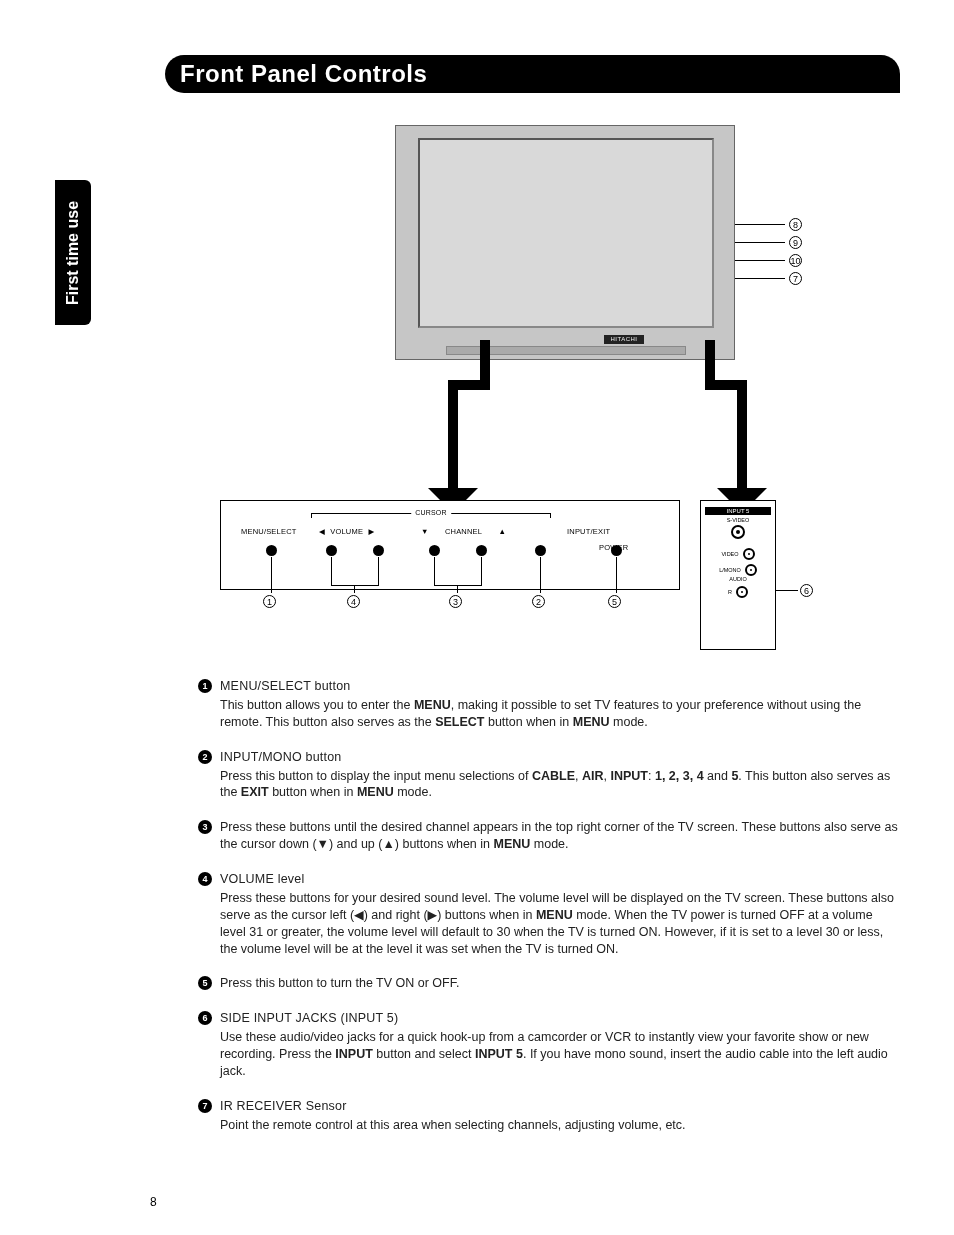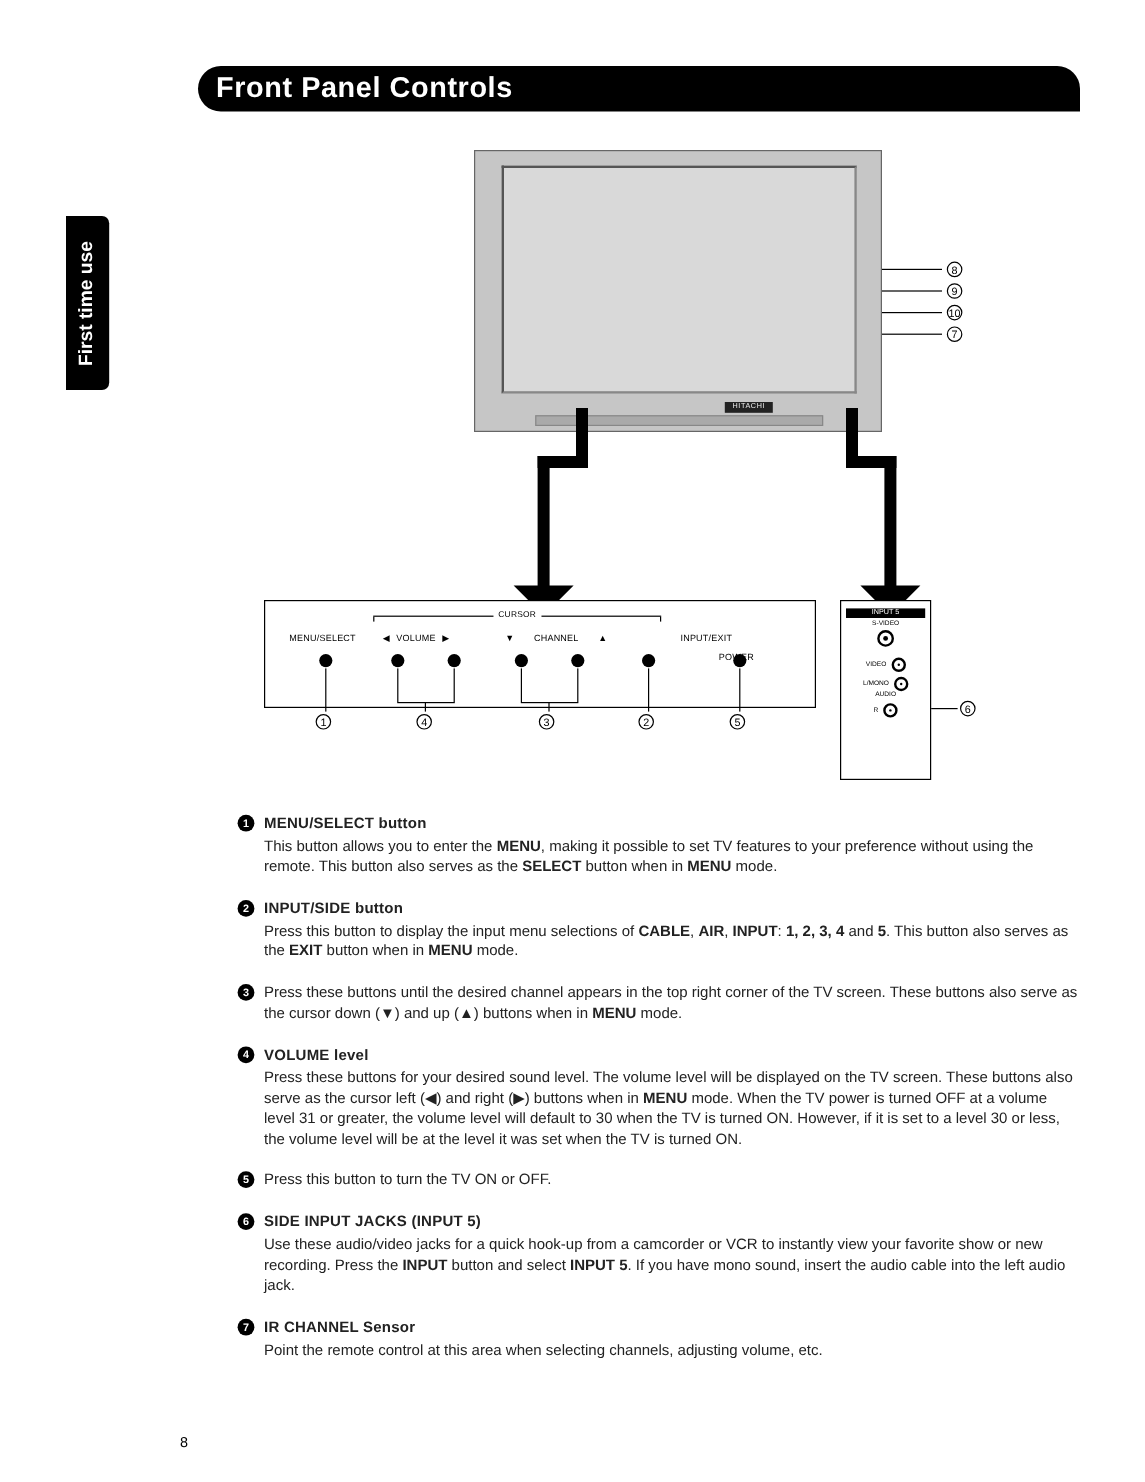--- a/index.html
+++ b/index.html
@@ -49,21 +49,21 @@
   .jacklabel{font-size:5.5px; margin-top:0;}
   .jack-lead { position:absolute; width:22px; border-top:1px solid #000; }
   
   .side-callouts { position:absolute; left:735px; top:215px; font-size:10px;}
   .side-callouts .row { display:flex; align-items:center; height:18px;}
   .side-callouts .ln { width:50px; border-top:1px solid #000; margin-right:4px;}
   
   .desc { position:absolute; left: 198px; top: 678px; width: 702px; font-size: 13px; line-height:1.35; color:#222;}
   .desc-item { margin-bottom: 18px; padding-left: 22px; position:relative; }
   .desc-item .num { position:absolute; left:0; top:1px; width:14px; height:14px; background:#000; color:#fff; border-radius:50%; font-size:9px; font-weight:700; line-height:14px; text-align:center;}
-  .desc-item .title { font-weight:700; font-family:"Arial Black",Arial,sans-serif; font-size:12.5px; letter-spacing:0.2px;}
+  .desc-item .title { font-weight:400; font-family:"Arial Black",Arial,sans-serif; font-size:12.5px; letter-spacing:0.2px;}
   .desc-item p { margin-top:2px; font-size:12.5px;}
   .b { font-weight:700; }
   .page-num { position:absolute; left:150px; top:1195px; font-size:12px; }
 </style>
 </head>
 <body>
 
 <div class="header-bar">
   <span>Front Panel Controls</span>
 </div>
@@ -194,21 +194,21 @@
 <span class="circ-num" style="position:absolute; left:800px; top:584px;">6</span>
 
 <div class="desc" id="desc-list">
     <div class="desc-item">
       <span class="num">1</span>
       <div class="title">MENU/SELECT button</div>
       <p>This button allows you to enter the <span class="b">MENU</span>, making it possible to set TV features to your preference without using the remote. This button also serves as the <span class="b">SELECT</span> button when in <span class="b">MENU</span> mode.</p>
     </div>
     <div class="desc-item">
       <span class="num">2</span>
-      <div class="title">INPUT/SIDE button</div>
+      <div class="title">INPUT/MONO button</div>
       <p>Press this button to display the input menu selections of <span class="b">CABLE</span>, <span class="b">AIR</span>, <span class="b">INPUT</span>: <span class="b">1, 2, 3, 4</span> and <span class="b">5</span>. This button also serves as the <span class="b">EXIT</span> button when in <span class="b">MENU</span> mode.</p>
     </div>
     <div class="desc-item">
       <span class="num">3</span>
       <p>Press these buttons until the desired channel appears in the top right corner of the TV screen. These buttons also serve as the cursor down (▼) and up (▲) buttons when in <span class="b">MENU</span> mode.</p>
     </div>
     <div class="desc-item">
       <span class="num">4</span>
       <div class="title">VOLUME level</div>
       <p>Press these buttons for your desired sound level. The volume level will be displayed on the TV screen. These buttons also serve as the cursor left (◀) and right (▶) buttons when in <span class="b">MENU</span> mode. When the TV power is turned OFF at a volume level 31 or greater, the volume level will default to 30 when the TV is turned ON. However, if it is set to a level 30 or less, the volume level will be at the level it was set when the TV is turned ON.</p>
@@ -217,18 +217,18 @@
       <span class="num">5</span>
       <p>Press this button to turn the TV ON or OFF.</p>
     </div>
     <div class="desc-item">
       <span class="num">6</span>
       <div class="title">SIDE INPUT JACKS (INPUT 5)</div>
       <p>Use these audio/video jacks for a quick hook-up from a camcorder or VCR to instantly view your favorite show or new recording. Press the <span class="b">INPUT</span> button and select <span class="b">INPUT 5</span>. If you have mono sound, insert the audio cable into the left audio jack.</p>
     </div>
     <div class="desc-item">
       <span class="num">7</span>
-      <div class="title">IR CHANNEL Sensor</div>
+      <div class="title">IR RECEIVER Sensor</div>
       <p>Point the remote control at this area when selecting channels, adjusting volume, etc.</p>
     </div>
   </div>
 
 <div class="page-num">8</div>
 
 </body></html>

